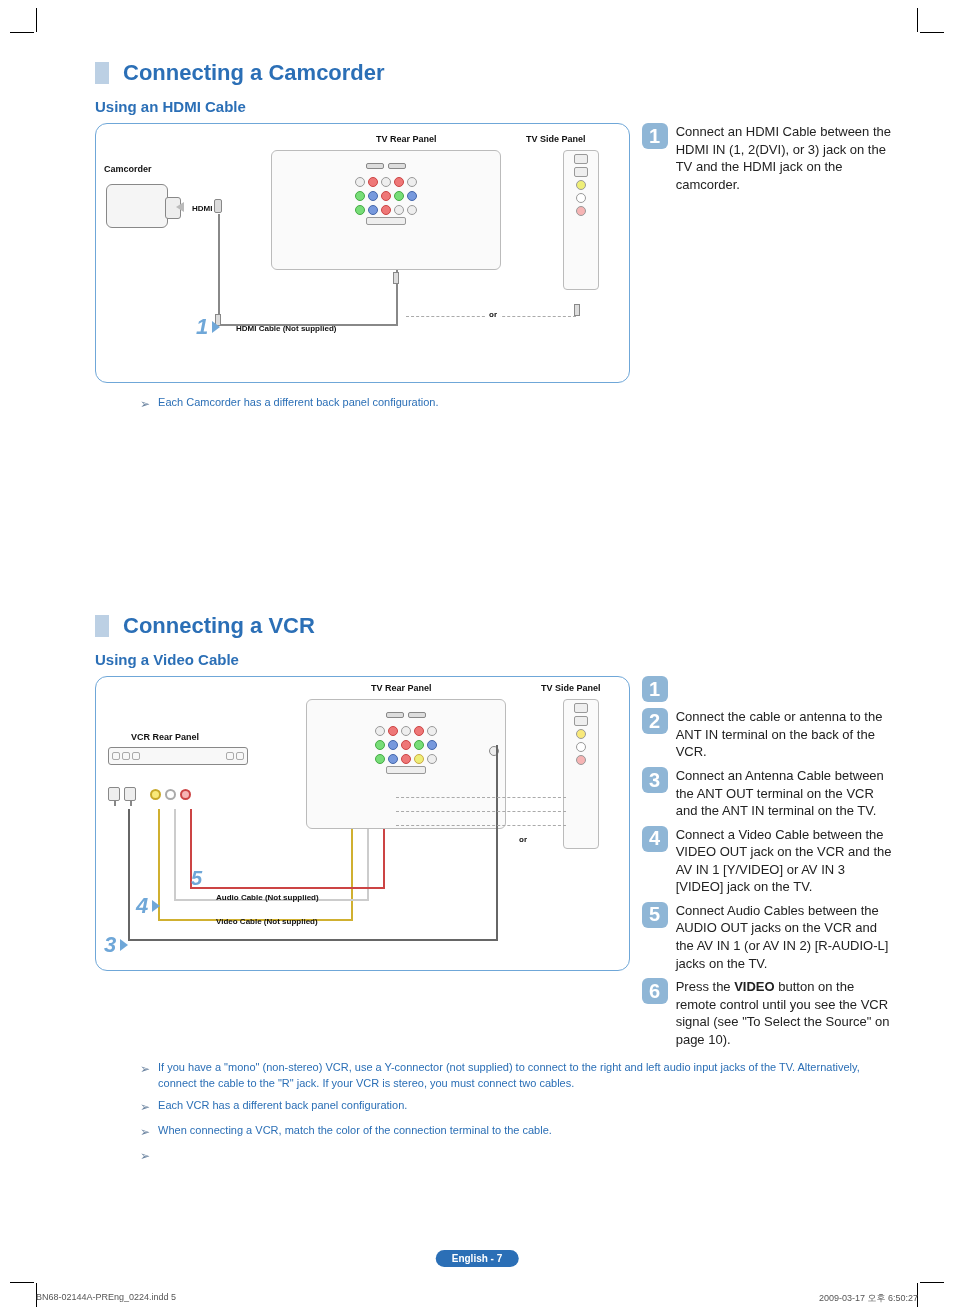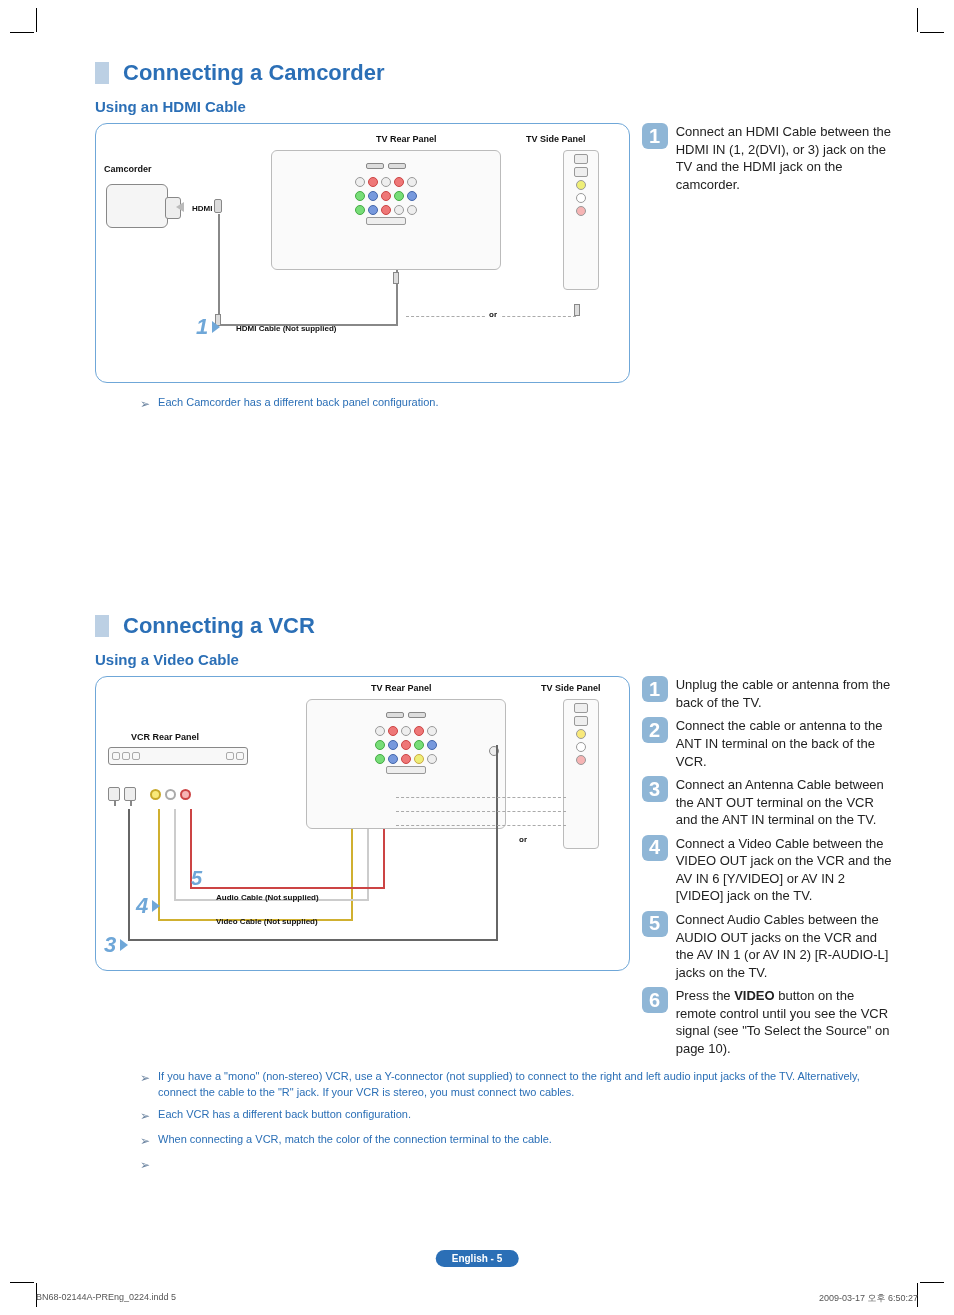--- a/index.html
+++ b/index.html
@@ -346,64 +346,63 @@
           <span>5</span>
         </div>
 
         <span class="cable-label" style="top:216px; left:120px;">Audio Cable (Not supplied)</span>
         <span class="cable-label" style="top:240px; left:120px;">Video Cable (Not supplied)</span>
       </div>
 
       <div class="steps">
         <div class="step">
             <div class="step-num">1</div>
-            <div class="step-text">Unplug the cable or antenna from the back of the TV.</div>
           </div>
         <div class="step">
             <div class="step-num">2</div>
             <div class="step-text">Connect the cable or antenna to the ANT IN terminal on the back of the VCR.</div>
           </div>
         <div class="step">
             <div class="step-num">3</div>
             <div class="step-text">Connect an Antenna Cable between the ANT OUT terminal on the VCR and the ANT IN terminal on the TV.</div>
           </div>
         <div class="step">
             <div class="step-num">4</div>
-            <div class="step-text">Connect a Video Cable between the VIDEO OUT jack on the VCR and the AV IN 6 [Y/VIDEO] or AV IN 2 [VIDEO] jack on the TV.</div>
+            <div class="step-text">Connect a Video Cable between the VIDEO OUT jack on the VCR and the AV IN 1 [Y/VIDEO] or AV IN 3 [VIDEO] jack on the TV.</div>
           </div>
         <div class="step">
             <div class="step-num">5</div>
             <div class="step-text">Connect Audio Cables between the AUDIO OUT jacks on the VCR and the AV IN 1 (or AV IN 2) [R-AUDIO-L] jacks on the TV.</div>
           </div>
         <div class="step">
             <div class="step-num">6</div>
             <div class="step-text">Press the <b>VIDEO</b> button on the remote control until you see the VCR signal (see "To Select the Source" on page 10).</div>
           </div>
       </div>
     </div>
 
     <div class="note-list">
       <div class="note">
           <span class="note-arrow">➢</span>
           <span>If you have a "mono" (non-stereo) VCR, use a Y-connector (not supplied) to connect to the right and left audio input jacks of the TV. Alternatively, connect the cable to the "R" jack. If your VCR is stereo, you must connect two cables.</span>
         </div>
       <div class="note">
           <span class="note-arrow">➢</span>
-          <span>Each VCR has a different back button configuration.</span>
+          <span>Each VCR has a different back panel configuration.</span>
         </div>
       <div class="note">
           <span class="note-arrow">➢</span>
           <span>When connecting a VCR, match the color of the connection terminal to the cable.</span>
         </div>
       <div class="note">
           <span class="note-arrow">➢</span>
         </div>
     </div>
   </div>
 
 </div>
 
-<div class="page-foot">English - 5</div>
+<div class="page-foot">English - 7</div>
 
 <div class="print-meta">
   <span>BN68-02144A-PREng_0224.indd   5</span>
   <span>2009-03-17   오후 6:50:27</span>
 </div>
 
 </body></html>

